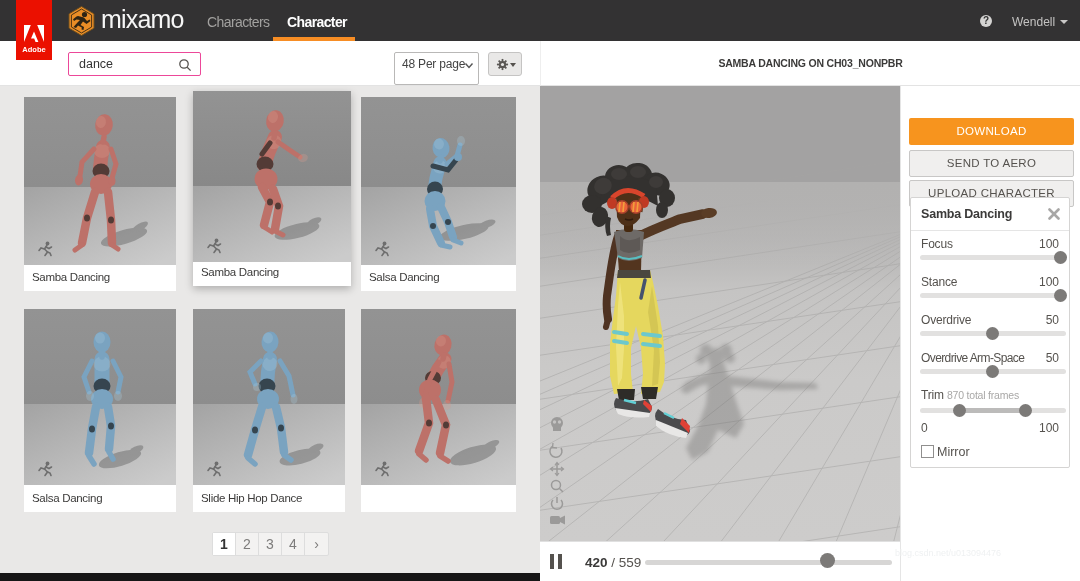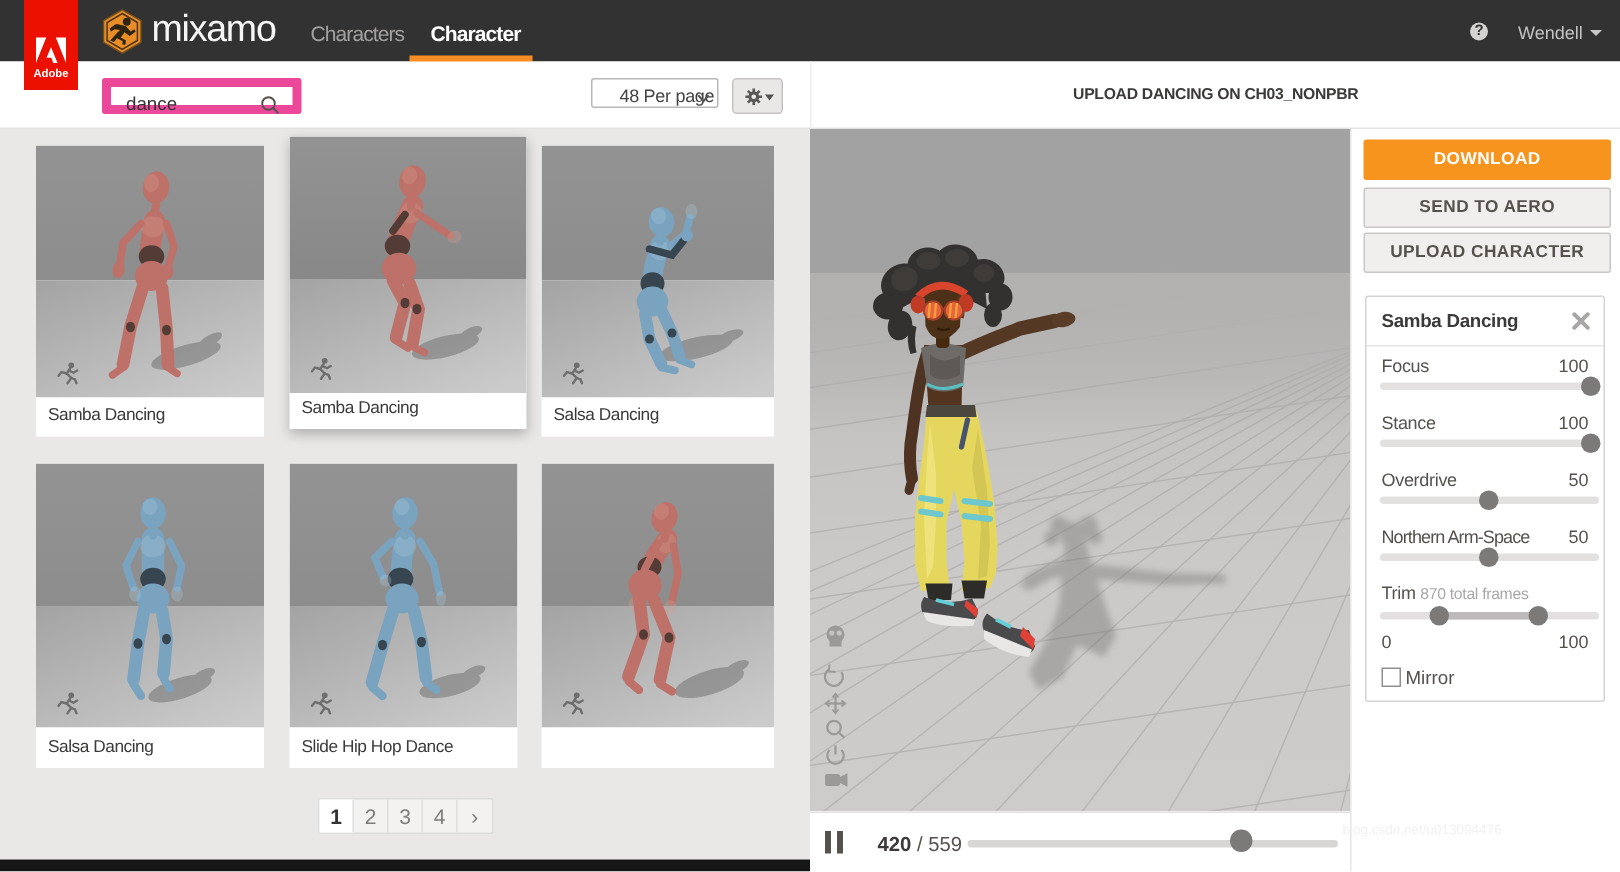--- a/index.html
+++ b/index.html
@@ -14,22 +14,22 @@
   .nav { top:14px; font-size:14px; letter-spacing:-0.6px; }
   #nav-chars { left:207px; color:#a2a19f; }
   #nav-anims { left:287px; color:#fff; font-weight:bold; }
   #nav-underline { left:273px; top:37px; width:82px; height:5px; background:#f78d24; }
   #helpcirc { left:980px; top:15px; width:12px; height:12px; border-radius:50%; background:#d4d3d2; color:#333; font-size:10px; font-weight:bold; text-align:center; line-height:12px; }
   #wendell { left:1012px; top:15px; color:#c4c3c2; font-size:12px; }
   #wendell .tri { display:inline-block; width:0; height:0; border-left:4.5px solid transparent; border-right:4.5px solid transparent; border-top:4.5px solid #c9c8c7; vertical-align:2px; margin-left:5px; }
 
   
   #lefttools { left:0; top:41px; width:540px; height:45px; background:#fff; border-bottom:1px solid #e3e3e3; }
-  #searchbox { left:68px; top:11px; width:133px; height:24px; border:6px solid #ec4899; border-radius:2px; background:#fff; font-size:12.5px; color:#333; line-height:22px; padding-left:10px; }
-  #perpage { left:394px; top:11px; width:85px; height:20px; border:1px solid #b9b8b7; border-radius:2px; background:#fff; font-size:12px; color:#444; line-height:22px; padding-left:18px; letter-spacing:-0.2px; }
+  #searchbox { left:68px; top:11px; width:133px; height:24px; border:1px solid #ec4899; border-radius:2px; background:#fff; font-size:12.5px; color:#333; line-height:22px; padding-left:10px; }
+  #perpage { left:394px; top:11px; width:85px; height:33px; border:1px solid #b9b8b7; border-radius:2px; background:#fff; font-size:12px; color:#444; line-height:22px; padding-left:7px; letter-spacing:-0.2px; }
   #gearbtn { left:488px; top:11px; width:34px; height:24px; border:1px solid #c5c4c3; border-radius:3px; background:#e9e8e7; }
 
   
   #righttitle { left:540px; top:41px; width:540px; height:45px; background:#fff; border-bottom:1px solid #e3e3e3; border-left:1px solid #eee; }
   #righttitle div { width:100%; text-align:center; margin-top:16px; font-size:10.5px; font-weight:bold; color:#3b3a39; letter-spacing:-0.2px; }
 
   
   #grid { left:0; top:86px; width:540px; height:487px; background:#e9e8e7; }
   .card { position:absolute; background:#fff; }
   .card .label { position:absolute; left:0; bottom:0; width:100%; height:26px; font-size:11.5px; letter-spacing:-0.3px; color:#3b3a39; line-height:25px; padding-left:8px; white-space:nowrap; overflow:hidden; }
@@ -50,21 +50,21 @@
   #playbar { left:540px; top:541px; width:360px; height:50px; background:#fff; border-top:1px solid #e0e0e0; }
   #pausebtn { left:10px; top:12px; }
   #pausebtn div { display:inline-block; width:4px; height:15px; background:#55524e; margin-right:4px; }
   #frametxt { left:45px; top:13px; font-size:13.5px; color:#55524e; }
   #frametxt b { color:#3b3a39; }
   #ptrack { left:105px; top:18px; width:247px; height:5px; border-radius:3px; background:#d7d6d5; }
   #phandle { left:280px; top:11px; width:15px; height:15px; border-radius:50%; background:#7c7a78; }
 
   
   #sidebar { left:900px; top:86px; width:180px; height:495px; background:#fff; border-left:1px solid #e5e5e5; }
-  .sbtn { position:absolute; left:8px; width:165px; height:27px; text-align:center; font-weight:bold; font-size:11.5px; letter-spacing:0.3px; border-radius:2px; }
+  .sbtn { position:absolute; left:8px; width:165px; height:27px; text-align:center; font-weight:normal; font-size:11.5px; letter-spacing:0.3px; border-radius:2px;margin-top:25px; }
   #btn-dl { top:7px; background:#f7941e; color:#fff; line-height:27px; }
   .graybtn { background:#f0efee; border:1px solid #c8c7c6; color:#55524e; line-height:25px; }
   #btn-aero { top:39px; }
   #btn-upl { top:69px; }
 
   #panelcard { left:9px; top:111px; width:160px; height:271px; border:1px solid #d5d4d3; border-radius:2px; background:#fff; }
   #pc-title { left:10px; top:9px; font-size:12.5px; font-weight:bold; color:#3b3a39; letter-spacing:-0.2px; }
   #pc-head-sep { left:0; top:32px; width:100%; height:1px; background:#e5e5e5; }
   .sl-label { position:absolute; left:10px; font-size:12px; letter-spacing:-0.2px; color:#55524e; }
   .sl-val { position:absolute; right:10px; font-size:12px; color:#55524e; }
@@ -129,21 +129,21 @@
           <line x1="11.2" y1="2.8" x2="2.8" y2="11.2"></line>
         </g>
         <circle cx="7" cy="7" r="1.7" fill="#e9e8e7"></circle>
       </g>
     </svg>
     <div class="abs" style="right:5px; top:10px; width:0; height:0; border-left:3.5px solid transparent; border-right:3.5px solid transparent; border-top:4px solid #55524e;"></div>
   </div>
 </div>
 
 <div id="righttitle" class="abs">
-    <div>UPLOAD DANCING ON CH03_NONPBR</div>
+    <div>SAMBA DANCING ON CH03_NONPBR</div>
   </div>
 
 <div id="grid" class="abs">
 
   <div class="card" id="card1" style="left:24px; top:11px; width:152px; height:194px;">
     <svg class="thumb" width="152" height="168" viewBox="0 0 152 168">
 <defs>
 <linearGradient id="fl1" x1="0" y1="0" x2="0.85" y2="1">
 <stop offset="0" stop-color="#a3a3a3"></stop>
             <stop offset="1" stop-color="#cbcbcb"></stop>
@@ -646,21 +646,21 @@
     <div class="sl-track" style="top:95px;">
         <div class="sl-handle" style="left:134px;"></div>
       </div>
 
     <div class="sl-label" style="top:115px;">Overdrive</div>
       <div class="sl-val" style="top:115px;">50</div>
     <div class="sl-track" style="top:133px;">
         <div class="sl-handle" style="left:66px;"></div>
       </div>
 
-    <div class="sl-label" style="top:153px; letter-spacing:-0.6px;">Northern Arm-Space</div>
+    <div class="sl-label" style="top:153px; letter-spacing:-0.6px;">Overdrive Arm-Space</div>
       <div class="sl-val" style="top:153px;">50</div>
     <div class="sl-track" style="top:171px;">
         <div class="sl-handle" style="left:66px;"></div>
       </div>
 
     <div class="sl-label" style="top:190px;">Trim <span style="font-size:10.5px; color:#a9a8a7;">870 total frames</span></div>
     <div class="sl-track" style="top:210px;">
         <div id="trimdark"></div>
       <div class="sl-handle" style="left:33px;"></div>
       <div class="sl-handle" style="left:99px;"></div>

